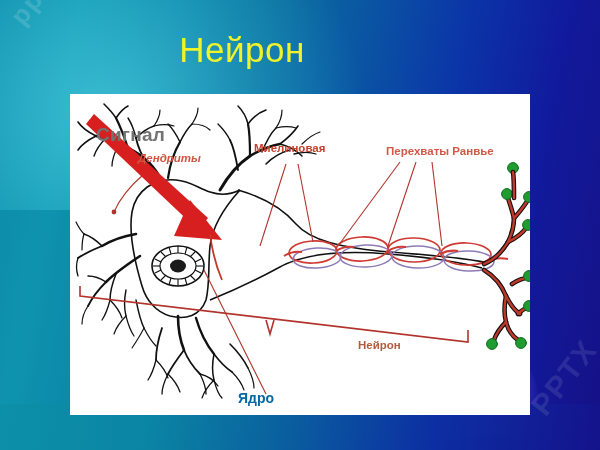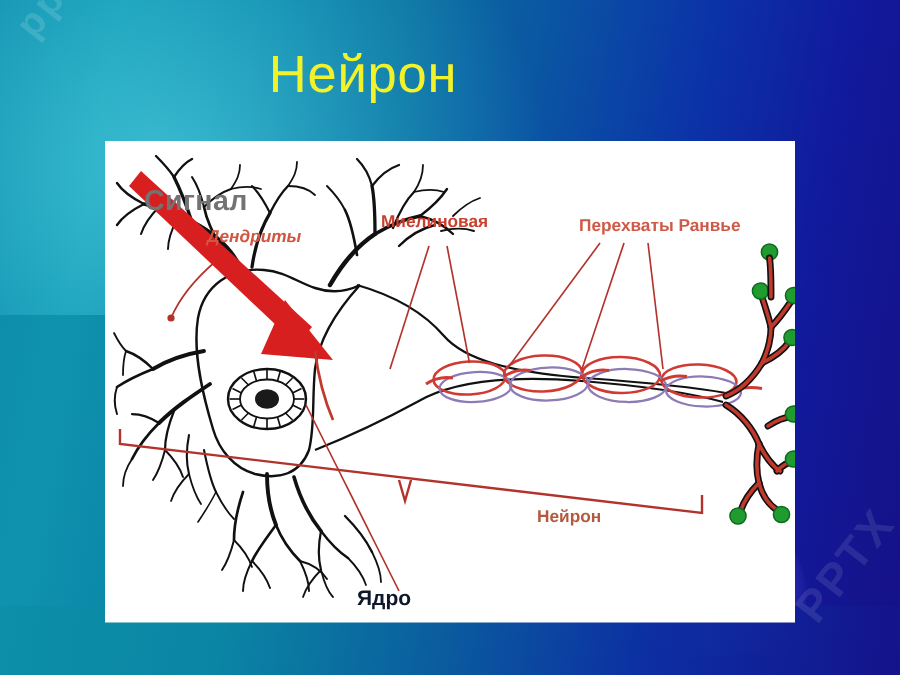--- a/index.html
+++ b/index.html
@@ -189,21 +189,21 @@
     top: 245px;
     font-size: 11.5px;
     font-weight: 700;
     color: #b35a3e;
   }
   .lbl-nucleus {
     left: 168px;
     top: 296px;
     font-size: 14px;
     font-weight: 700;
-    color: #0f172a;
+    color: #0369a1;
   }
 </style>
 </head>
 <body>
 
 <div id="slide">
 
   <div class="bg-base"></div>
   <div class="bg-topglow"></div>
   <div class="bg-burst"></div>

